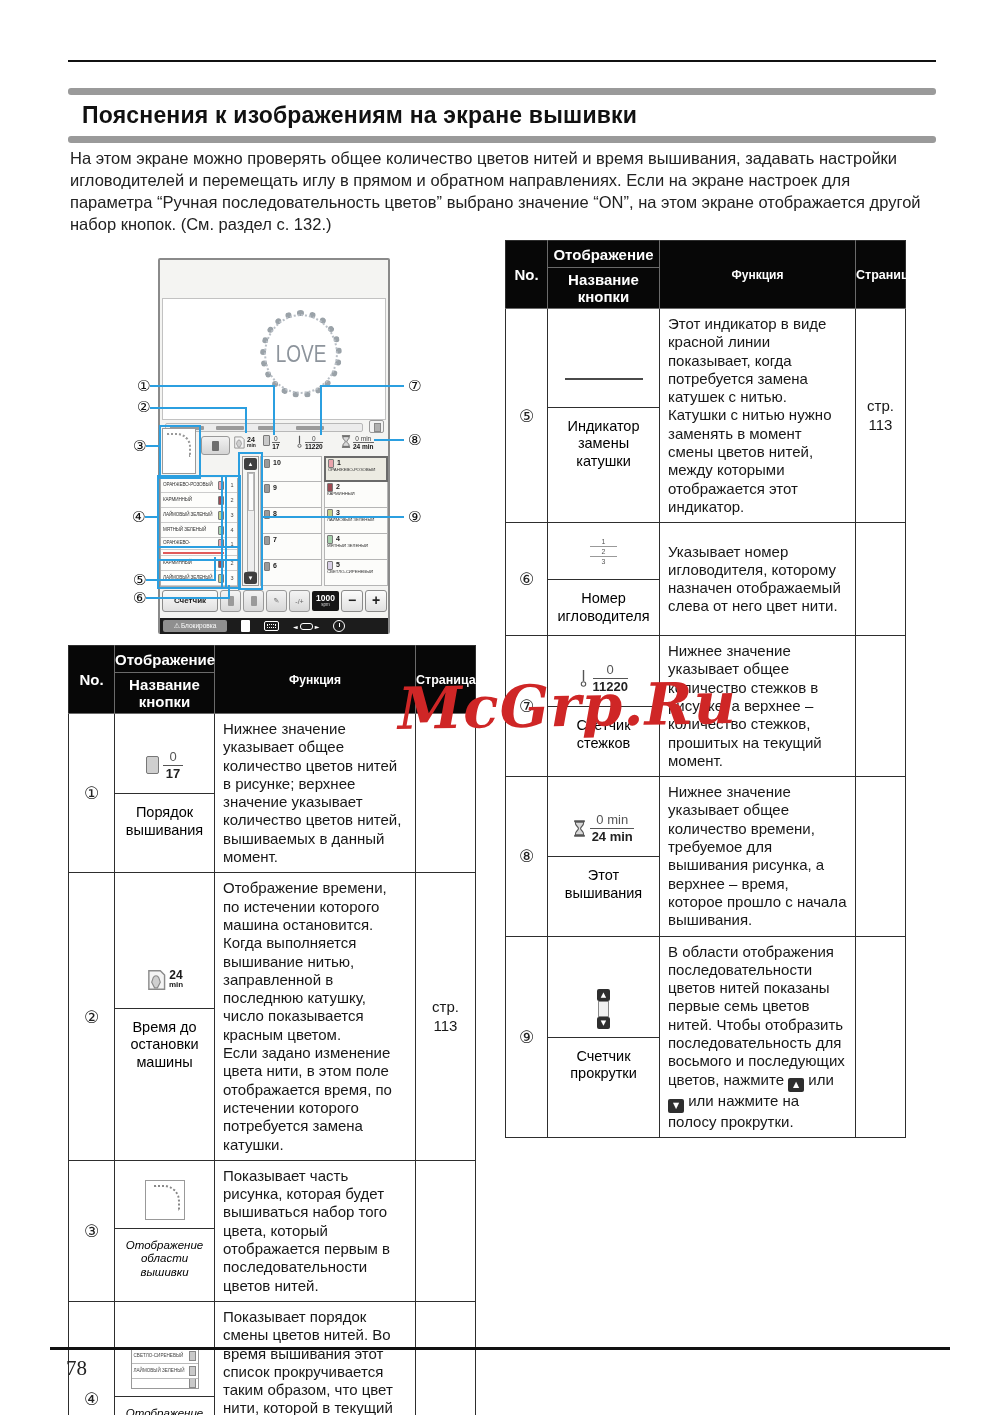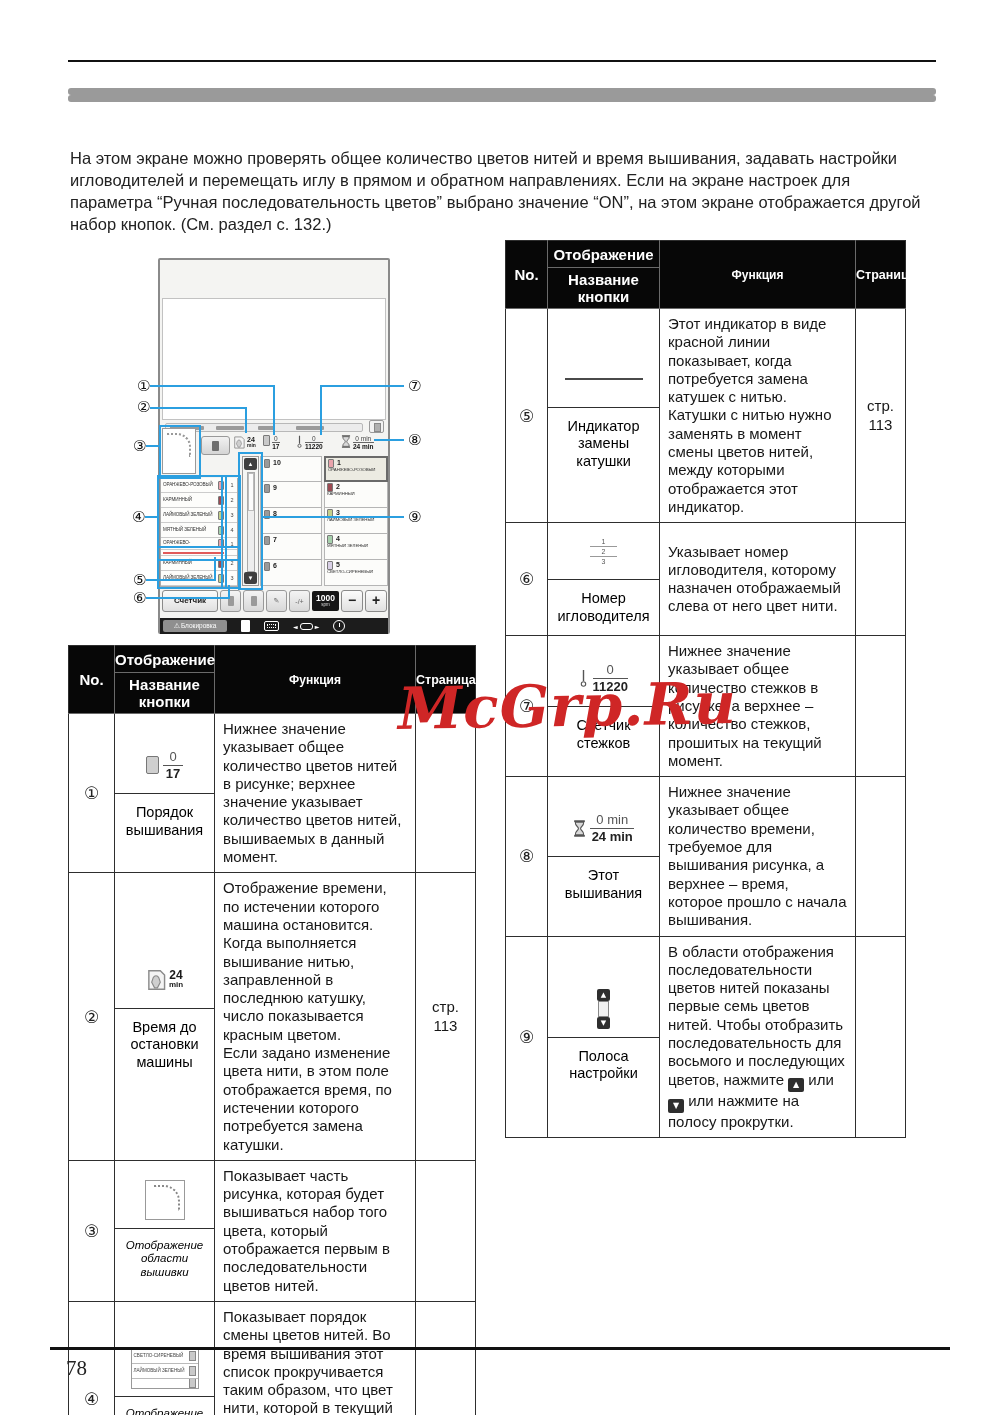--- a/index.html
+++ b/index.html
@@ -152,29 +152,33 @@
 </style>
 </head>
 <body>
 
 <div id="page">
 
   <div class="toprule"></div>
 
   <div class="titleblock">
     <div class="gbar"></div>
+    <div class="title">Пояснения к изображениям на экране вышивки</div>
     <div class="gbar"></div>
   </div>
 
   <div class="intro">На этом экране можно проверять общее количество цветов нитей и время вышивания, задавать настройки игловодителей и перемещать иглу в прямом и обратном направлениях. Если на экране настроек для параметра “Ручная последовательность цветов” выбрано значение “ON”, на этом экране отображается другой набор кнопок. (См. раздел с. 132.)</div>
 
   <div id="fig">
     <div id="panel">
 
       <div class="mcanvas"></div>
+      <div class="wreath">
+        <span class="wword">LOVE</span>
+      </div>
 
       <div class="pbar">
         <span class="pseg" style="left:4px;width:34px;"></span>
         <span class="pseg" style="left:50px;width:28px;"></span>
         <span class="pseg" style="left:92px;width:16px;"></span>
         <span class="pseg" style="left:130px;width:28px;"></span>
       </div>
       <div class="ptrash"></div>
 
       <div class="thumb"></div>
@@ -473,21 +477,21 @@
           <tr>
             <td class="no">⑨</td>
             <td class="disp">
               <div class="ic">
                 <span class="sb-ic">
                   <b>▲</b>
                   <u></u>
                   <b>▼</b>
                 </span>
               </div>
-              <div class="nm">Полоса настройки</div>
+              <div class="nm">Счетчик прокрутки</div>
             </td>
             <td class="fn">
               <div class="fp">В области отображения последовательности цветов нитей показаны первые семь цветов нитей. Чтобы отобразить последовательность для восьмого и последующих цветов, нажмите <span class="inbtn">▲</span> или <span class="inbtn">▼</span> или нажмите на полосу прокрутки.</div>
             </td>
             <td class="pg"></td>
           </tr>
         </tbody>
       </table>
     </div>
   <div class="tmount" id="left-table">

